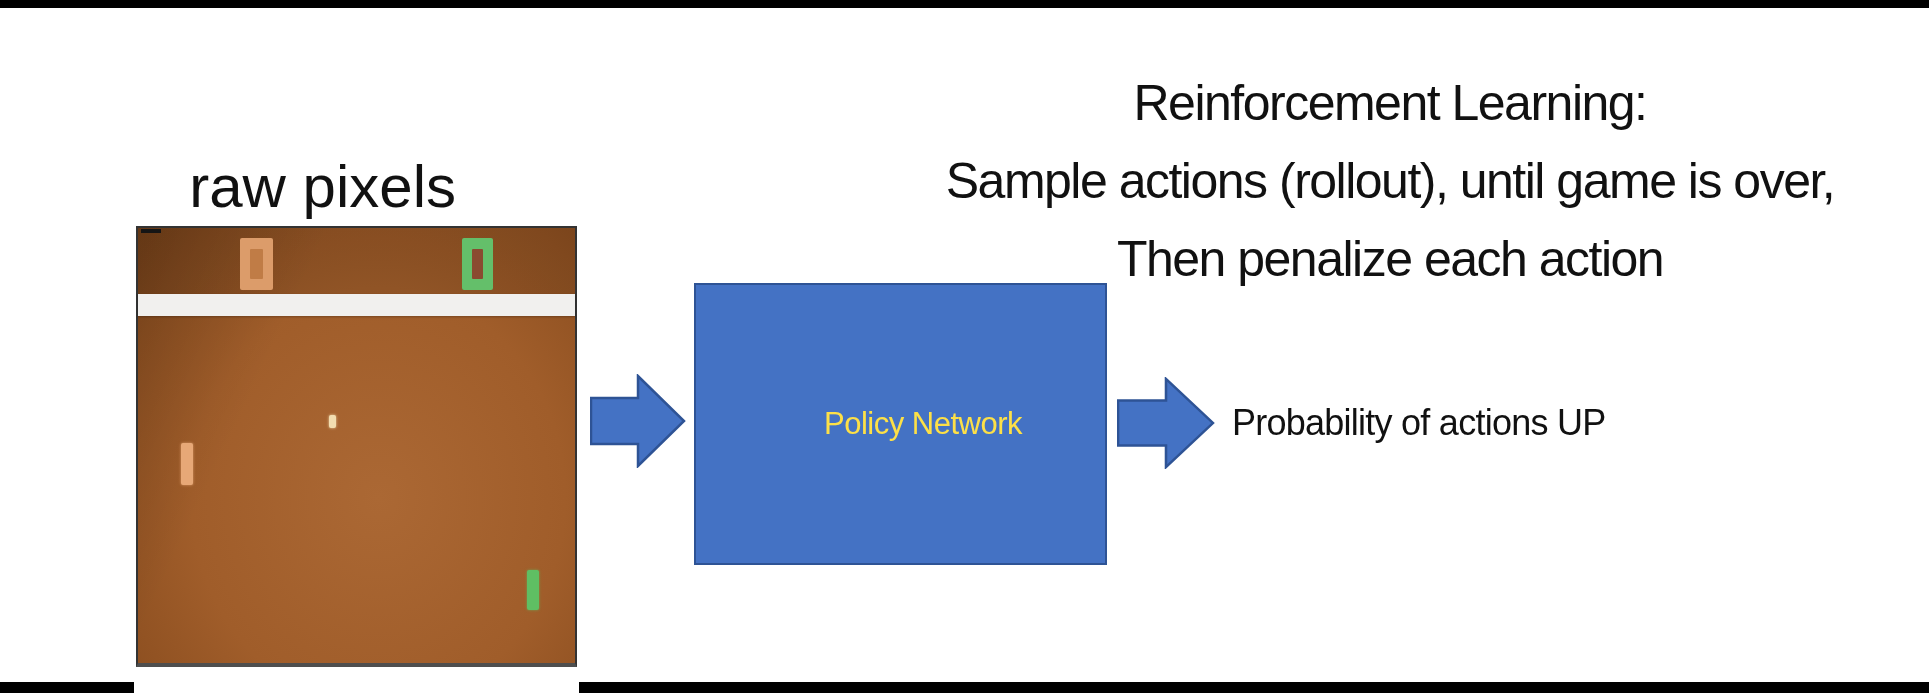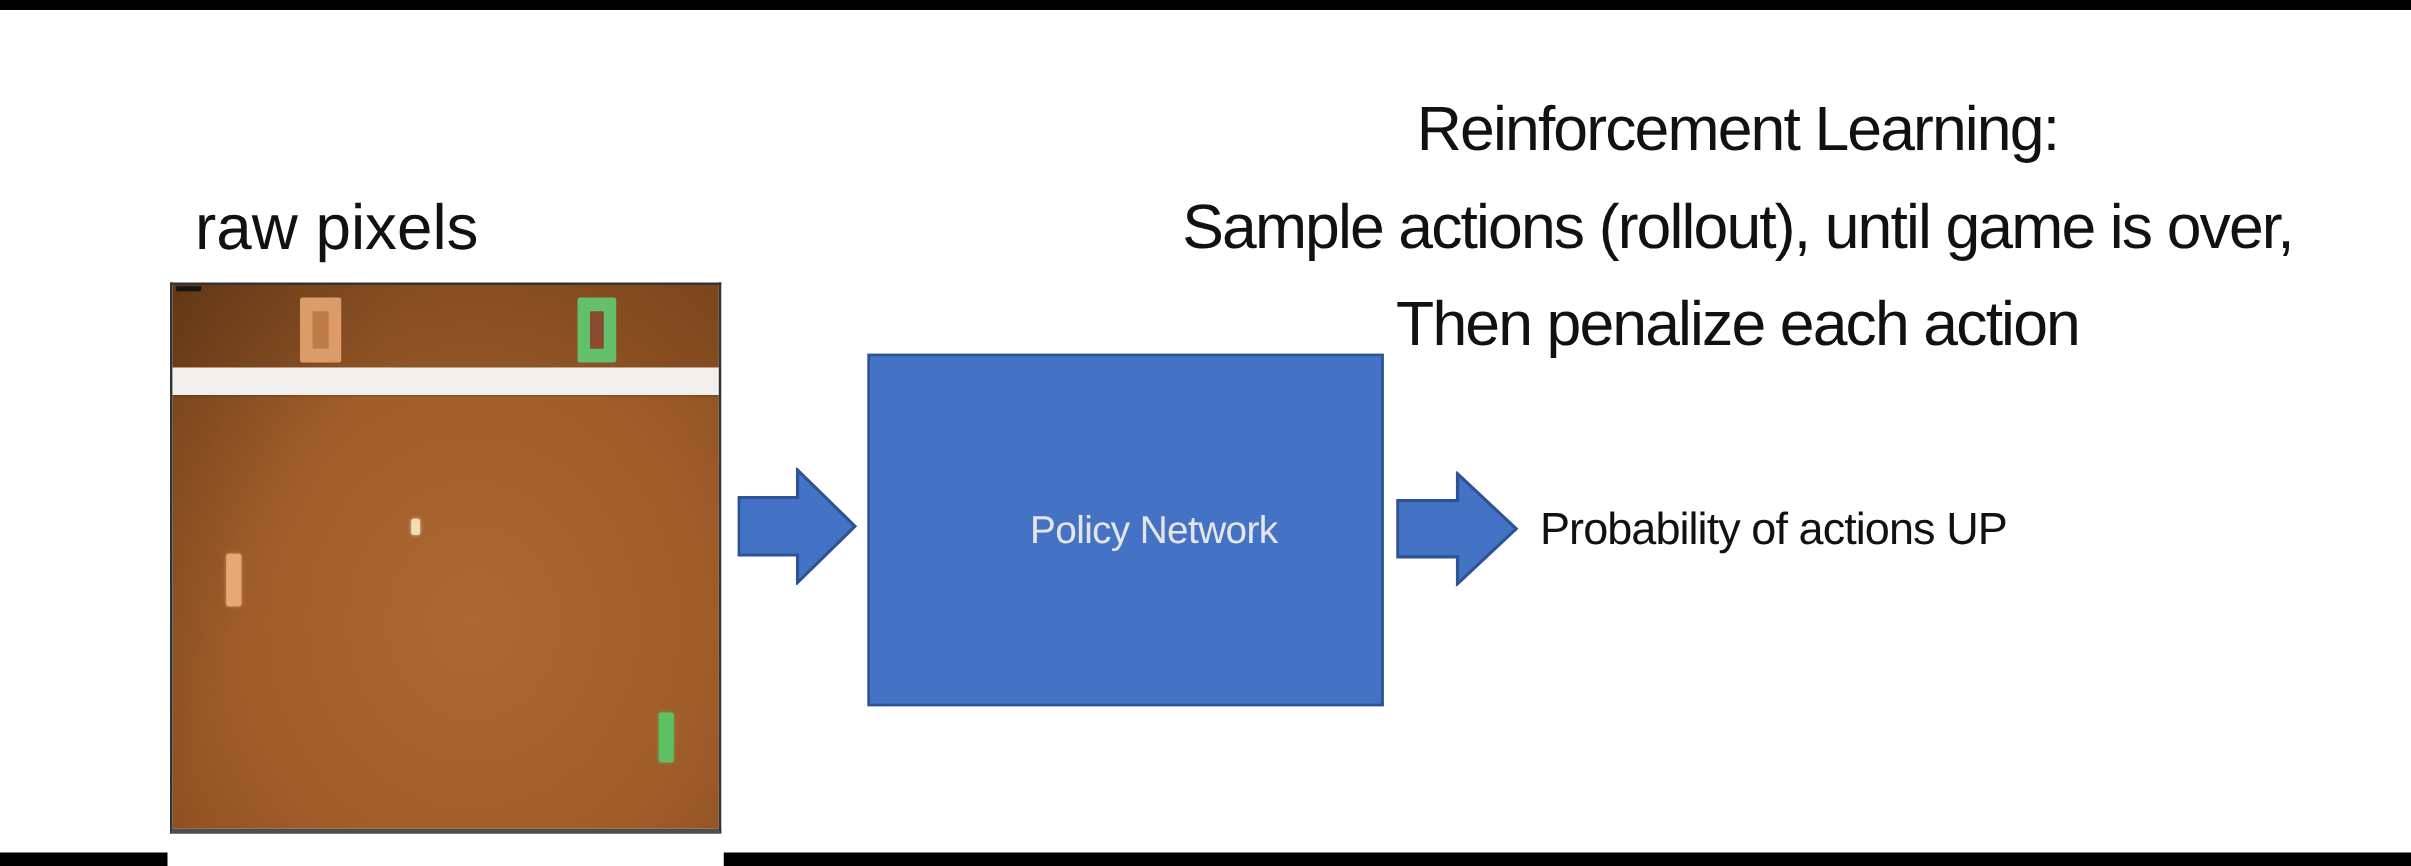--- a/index.html
+++ b/index.html
@@ -10,22 +10,22 @@
   
   .bar{position:absolute;left:0;width:1929px;background:var(--bar-black,#000);}
   .bar.top{top:0;height:8px;}
   .bar.bottom{top:682px;height:11px;}
 
   
   .title{position:absolute;left:830px;top:64px;width:1120px;text-align:center;
          font-size:50px;line-height:78px;letter-spacing:-1.5px;color:var(--text-black,#111);}
 
   
-  .raw-label{position:absolute;left:156px;top:152px;width:300px;text-align:left;
-             font-size:51px;color:var(--text-black,#111);}
+  .raw-label{position:absolute;left:156px;top:152px;width:300px;text-align:right;
+             font-size:60px;color:var(--text-black,#111);}
 
   
   .white-pad{position:absolute;left:134px;top:665px;width:445px;height:28px;background:#fff;}
 
   
   .pong{position:absolute;left:136px;top:226px;width:441px;height:441px;box-sizing:border-box;
         border:2px solid #333;border-bottom:4px solid #4e4e4e;
         background:
           linear-gradient(115deg,rgba(0,0,0,.16),rgba(0,0,0,0) 30%),
           linear-gradient(to bottom,rgba(0,0,0,.10) 0 66px,rgba(0,0,0,0) 66px),
@@ -47,21 +47,21 @@
 
   
   .arrow{position:absolute;}
   .arrow.in{left:590px;top:374px;width:96px;height:94px;}
   .arrow.out{left:1117px;top:377px;width:98px;height:92px;}
   .arrow polygon{fill:var(--accent-blue,#4472c4);stroke:var(--accent-blue-border,#2e5395);stroke-width:2.5;}
 
   .policy-box{position:absolute;left:694px;top:283px;width:413px;height:282px;box-sizing:border-box;
               background:var(--accent-blue,#4472c4);border:2px solid var(--accent-blue-border,#2e5395);
               display:flex;align-items:center;justify-content:center;}
-  .policy-box span{color:#e5e5e5;font-size:31px;letter-spacing:-0.5px;margin-left:45px;}
+  .policy-box span{color:#fde047;font-size:31px;letter-spacing:-0.5px;margin-left:45px;}
 
   .prob-label{position:absolute;left:1232px;top:402px;font-size:36px;letter-spacing:-0.75px;
               color:var(--text-black,#111);white-space:nowrap;}
 </style>
 </head>
 <body>
 
 <div class="abs" style="left:0;top:0;width:1929px;height:693px;">
 
   <div class="bar top"></div>

